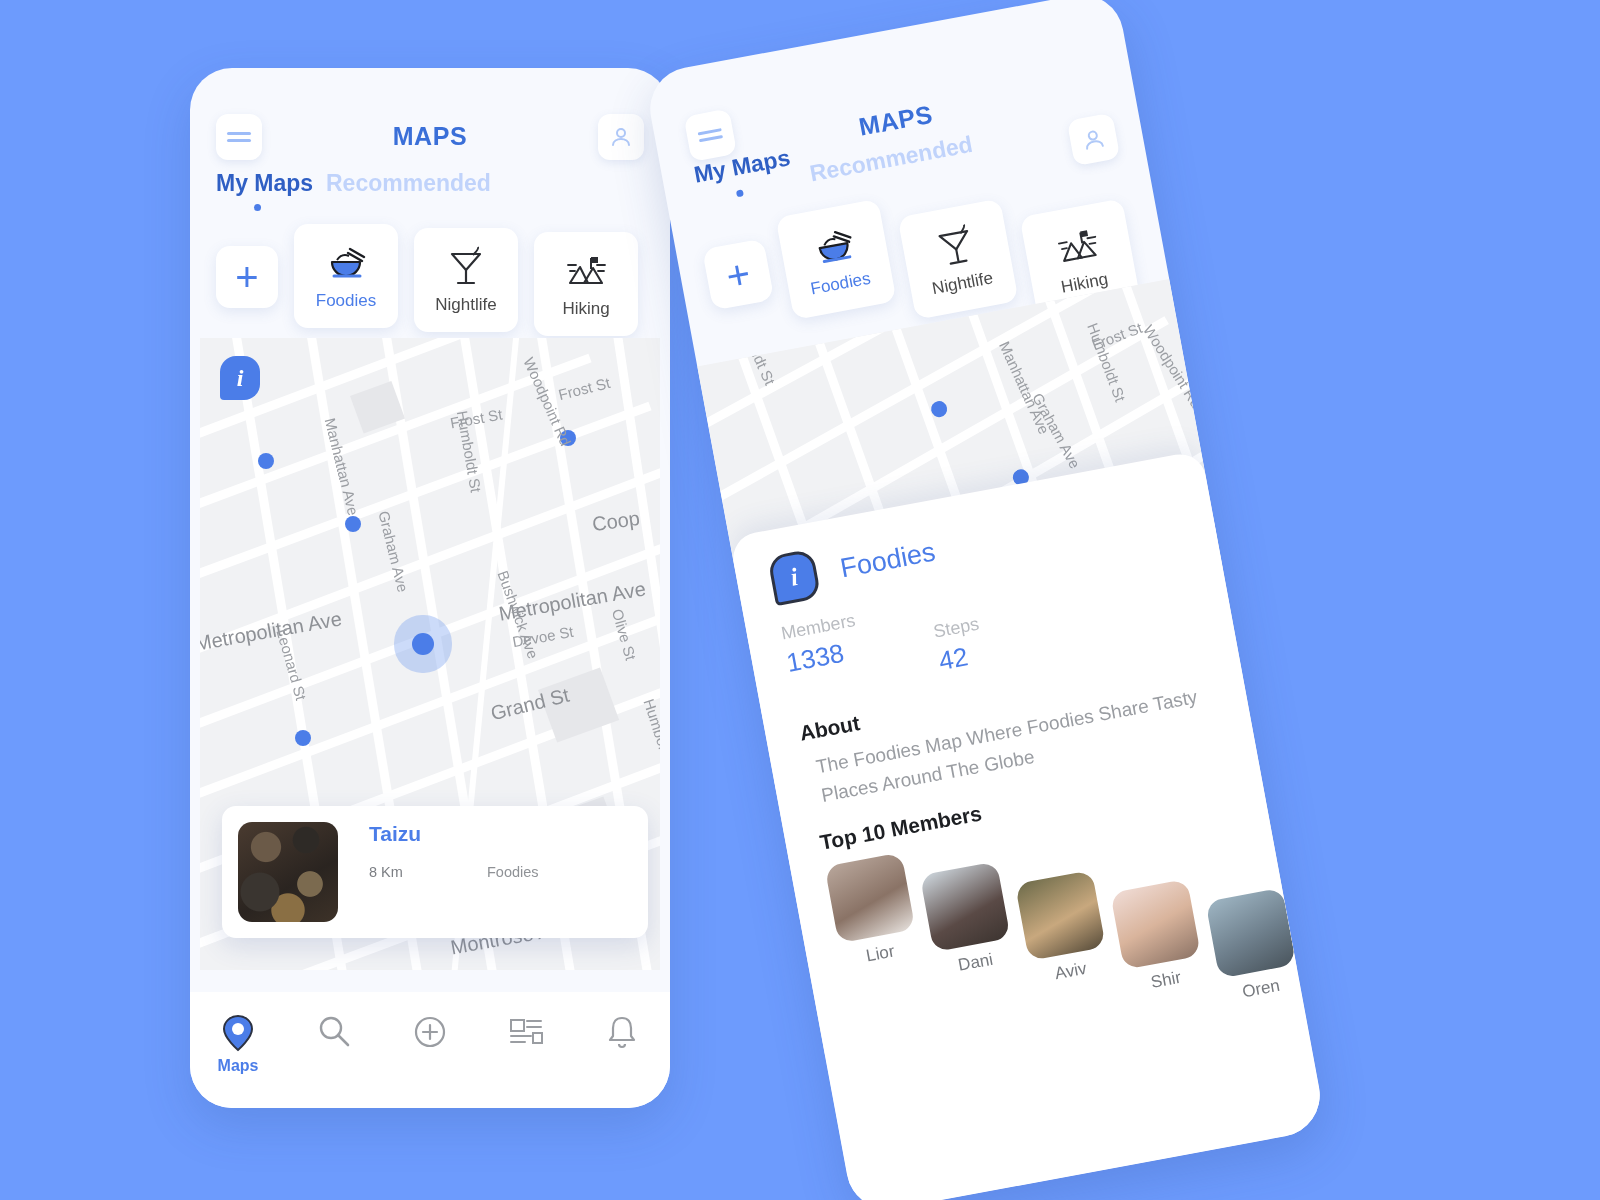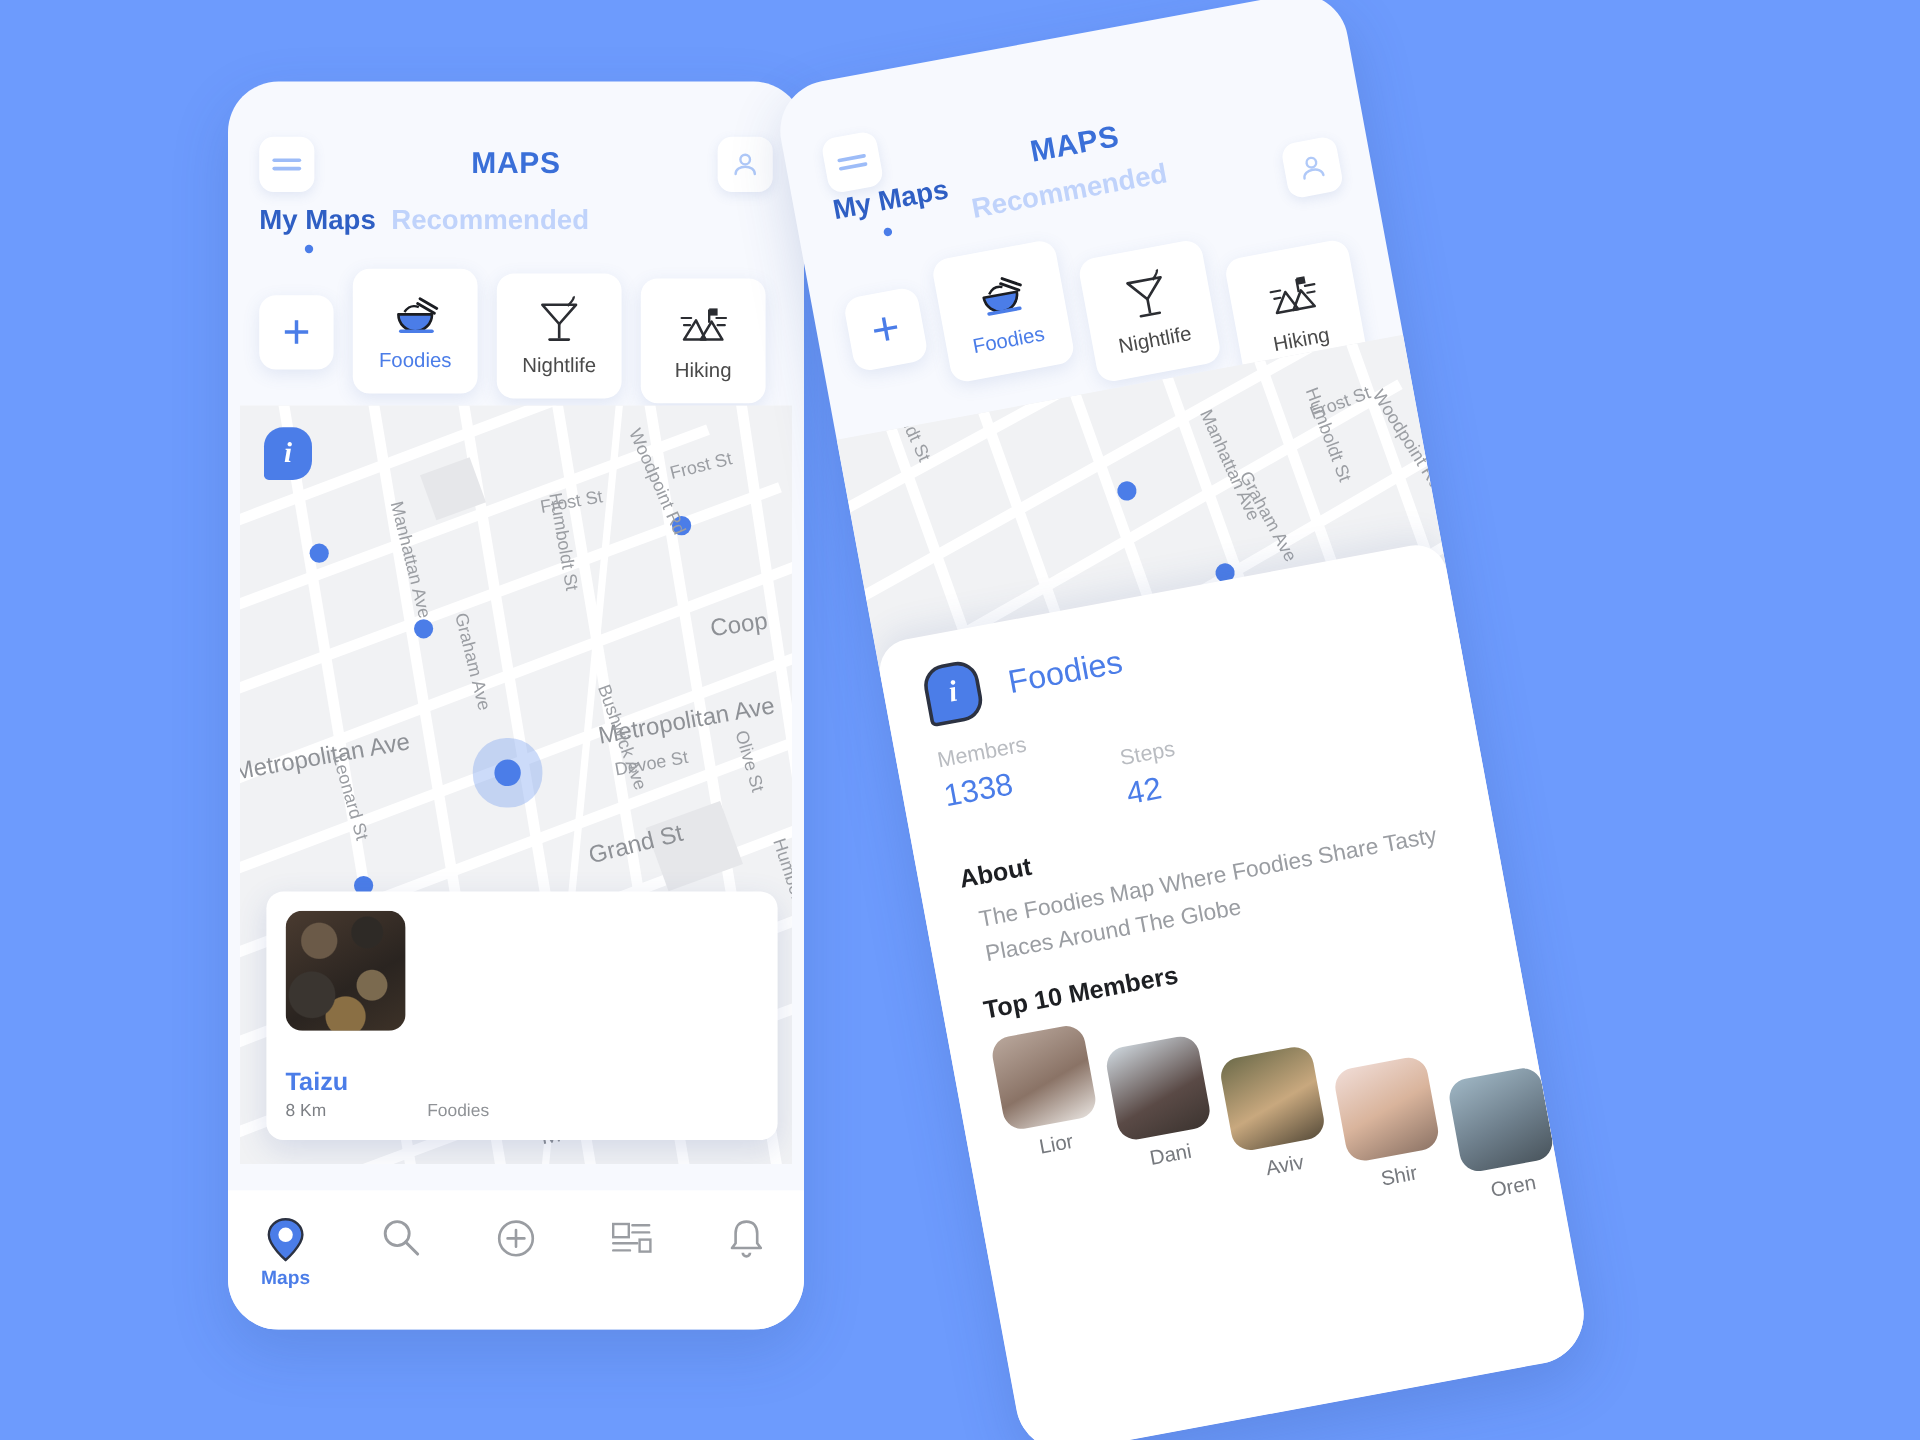--- a/index.html
+++ b/index.html
@@ -157,28 +157,27 @@
     color: #9b9ea3;
     font-size: 15px;
     white-space: nowrap;
     font-family: "Liberation Sans", sans-serif;
   }
   .street-label.big { font-size: 20px; color: #8e9196; }
 
   
   .place-card {
     position: absolute;
-    left: 22px; right: 12px; bottom: 20px;
+    left: 22px; right: 12px; bottom: 32px;
     background: #ffffff;
     border-radius: 14px;
     box-shadow: 0 8px 26px rgba(60,90,160,.16);
     padding: 16px;
     display: flex;
     gap: 31px;
-    flex-direction: column;
   }
   .place-thumb {
     width: 100px; height: 100px;
     border-radius: 14px;
     flex: 0 0 auto;
     background:
       radial-gradient(circle at 28% 25%, #6b5a48 0 14%, transparent 15%),
       radial-gradient(circle at 68% 18%, #2e2a26 0 12%, transparent 13%),
       radial-gradient(circle at 22% 70%, #3a3530 0 18%, transparent 19%),
       radial-gradient(circle at 72% 62%, #7b6a4f 0 13%, transparent 14%),
@@ -192,21 +191,21 @@
     font-weight: bold;
     margin-bottom: 4px;
   }
   .place-desc {
     color: #9a9da2;
     font-size: 15.5px;
     line-height: 1.42;
   }
   .place-footer {
     display: flex;
-    margin-top: 4px;
+    margin-top: 18px;
   }
   .place-dist {
     width: 118px;
     flex: 0 0 auto;
     color: #7c7f84;
     font-size: 14.5px;
   }
   .place-cat { color: #8f9296; font-size: 14.5px; }
 
   

